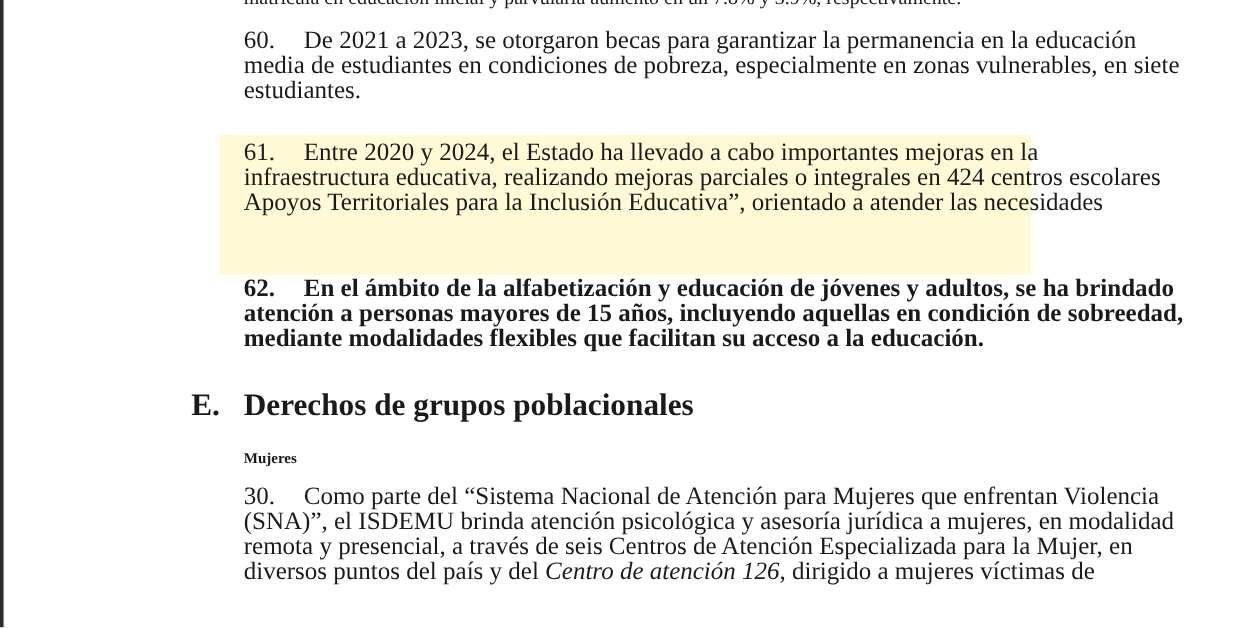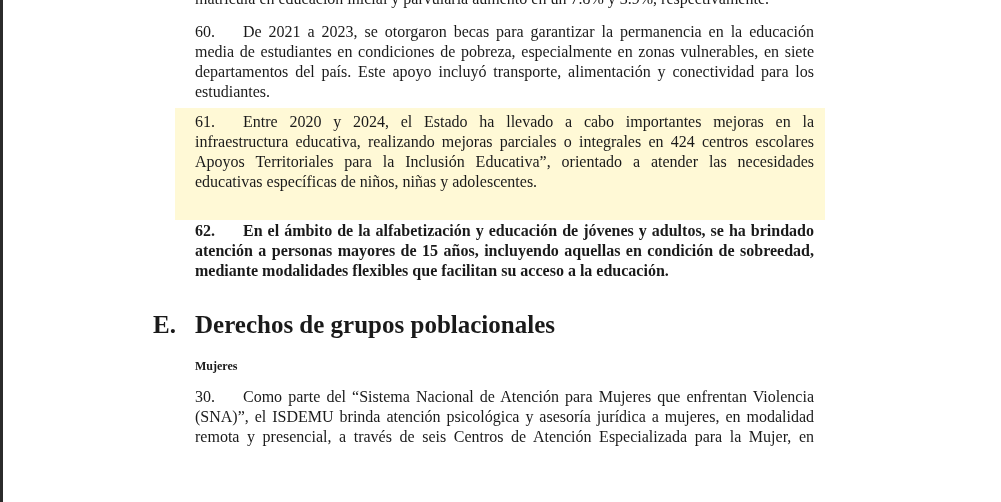--- a/index.html
+++ b/index.html
@@ -28,21 +28,21 @@
       left: 3px;
       top: 0;
       width: 998px;
       height: 502px;
       background: #ffffff;
     }
     .para {
       position: absolute;
       left: 192px;
       width: 619px;
-      font-size: 16px;
+      font-size: 20px;
       line-height: 20px;
       text-align: justify;
       margin: 0;
     }
     .para .num {
       display: inline-block;
       width: 48px;
     }
     .highlight {
       position: absolute;
@@ -98,43 +98,42 @@
 
 <div class="left-edge"></div>
 
 <div class="page">
 
   <div class="top-cut">matrícula en educación inicial y parvularia aumentó en un 7.8% y 3.9%, respectivamente.</div>
 
   <div class="para" style="top:22px;">
     <span class="line"><span class="num">60.</span><span>De 2021 a 2023, se otorgaron becas para garantizar la permanencia en la educación</span></span>
     <span class="line">media de estudiantes en condiciones de pobreza, especialmente en zonas vulnerables, en siete</span>
-    <span class="line">departamentos del país. Este apoyo incluyó transporte, alimentación y conectividad para los</span>
     <span class="line last">estudiantes.</span>
   </div>
 
   <div class="highlight"></div>
   <div class="para" style="top:112px;">
     <span class="line"><span class="num">61.</span><span>Entre 2020 y 2024, el Estado ha llevado a cabo importantes mejoras en la</span></span>
     <span class="line">infraestructura educativa, realizando mejoras parciales o integrales en 424 centros escolares</span>
     <span class="line">Apoyos Territoriales para la Inclusión Educativa”, orientado a atender las necesidades</span>
-    <span class="line last">educativas específicas de niños, niñas y adolescentes.</span>
   </div>
 
   <div class="para" style="top:221px;font-weight:bold;">
     <span class="line"><span class="num">62.</span><span>En el ámbito de la alfabetización y educación de jóvenes y adultos, se ha brindado</span></span>
     <span class="line">atención a personas mayores de 15 años, incluyendo aquellas en condición de sobreedad,</span>
     <span class="line last">mediante modalidades flexibles que facilitan su acceso a la educación.</span>
   </div>
 
   <div class="heading-e">
     <span class="letter">E.</span><span>Derechos de grupos poblacionales</span>
   </div>
 
   <div class="subheading">Mujeres</div>
 
   <div class="para" style="top:387px;">
     <span class="line"><span class="num">30.</span><span>Como parte del “Sistema Nacional de Atención para Mujeres que enfrentan Violencia</span></span>
     <span class="line">(SNA)”, el ISDEMU brinda atención psicológica y asesoría jurídica a mujeres, en modalidad</span>
     <span class="line">remota y presencial, a través de seis Centros de Atención Especializada para la Mujer, en</span>
+    <span class="line"><span>diversos puntos del país y del </span><em>Centro de atención 126</em><span>, dirigido a mujeres víctimas de</span></span>
   </div>
 
 </div>
 
 </body></html>

